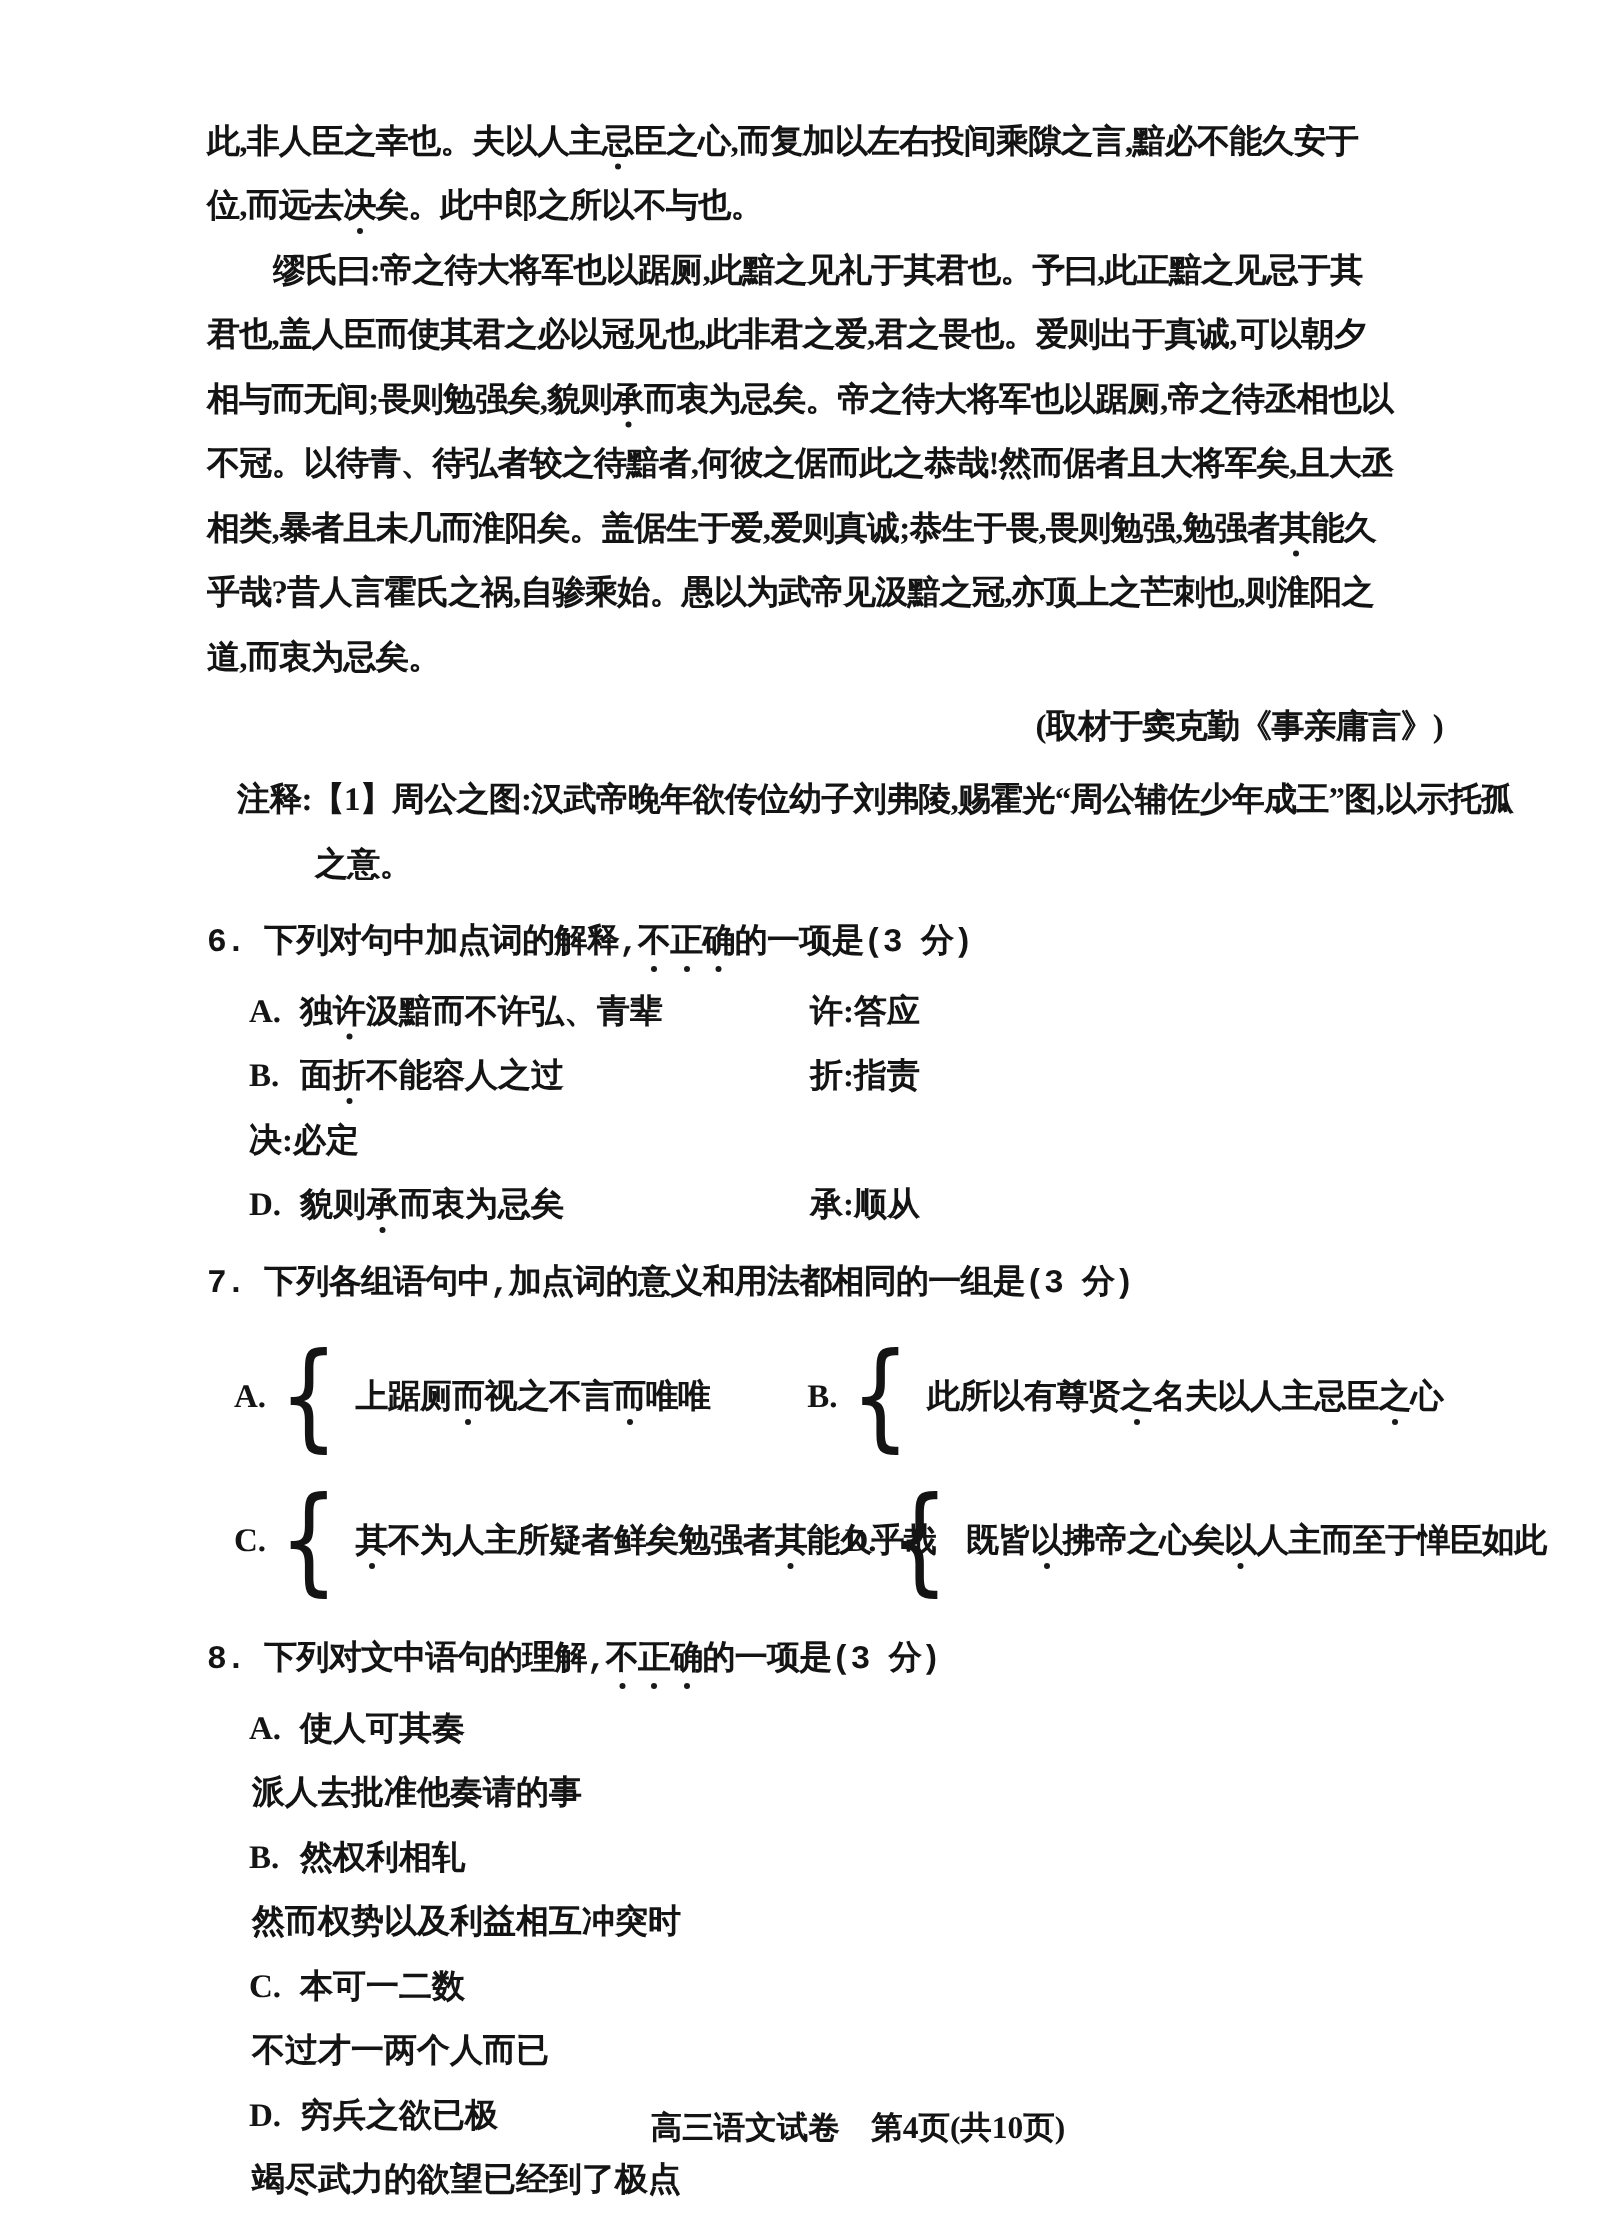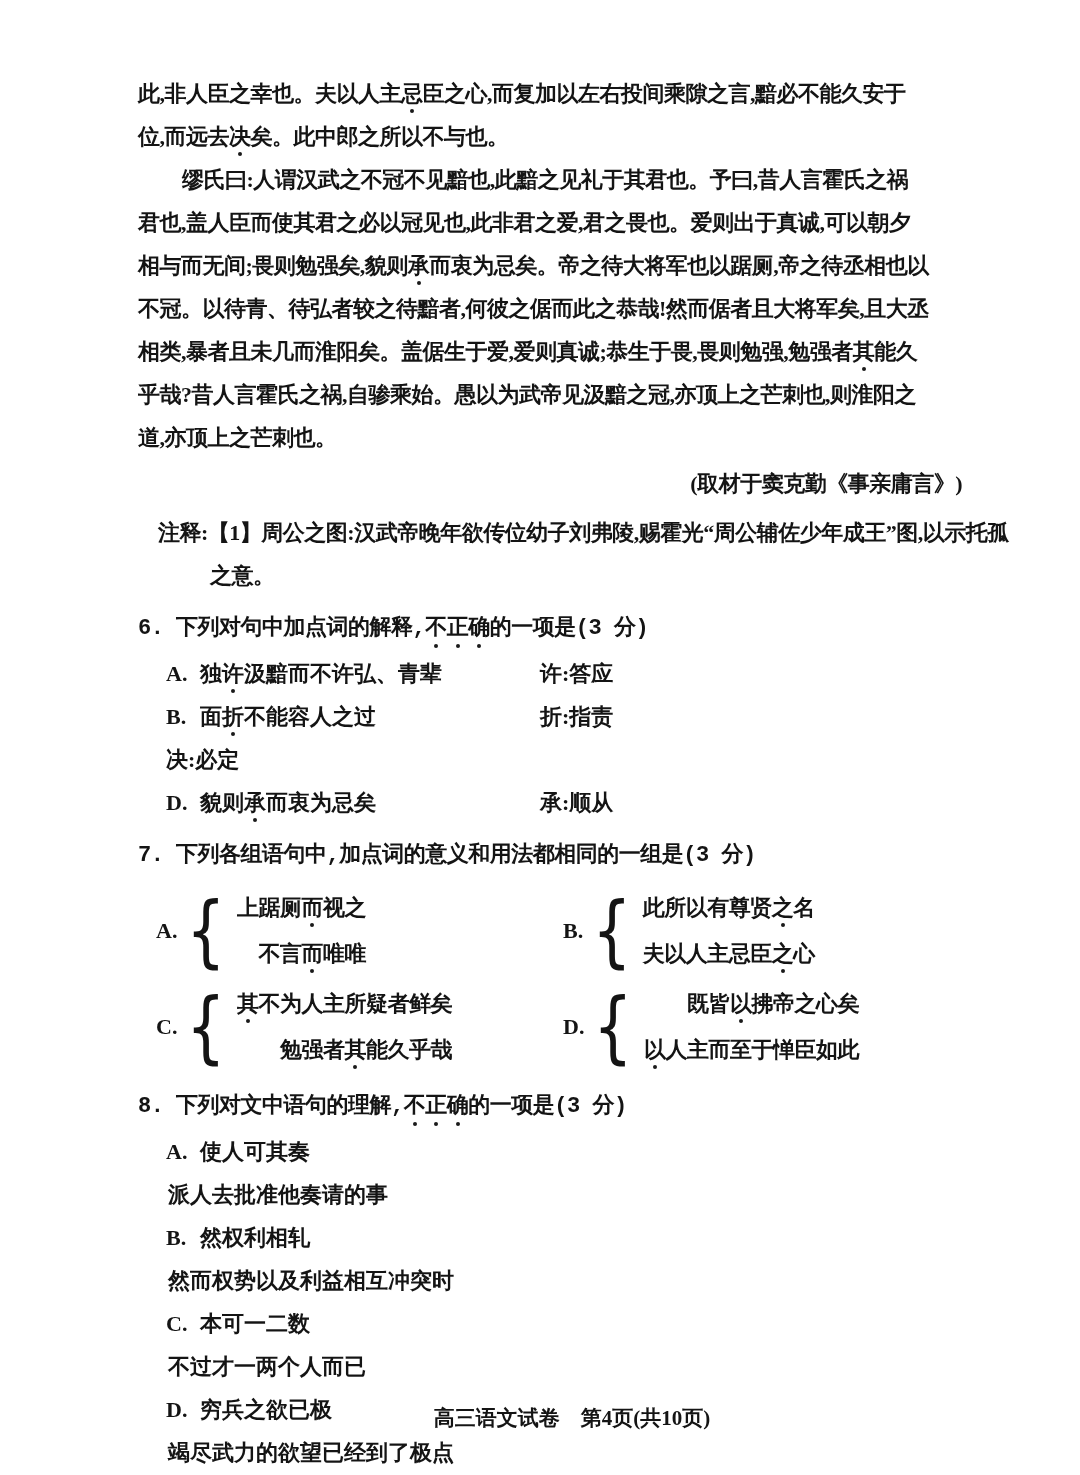--- a/index.html
+++ b/index.html
@@ -36,21 +36,21 @@
   .q7-row{display:flex;}
   .q7-group{display:flex;align-items:center;padding-left:18px;box-sizing:border-box;}
   .q7-group.left{width:407px;}
   .q7-label{font-size:22px;font-weight:700;margin-right:2px;}
   .brace{
     font-family:"DejaVu Sans","Liberation Sans",sans-serif;
     font-size:78px;font-weight:400;line-height:96px;
     margin:0 6px 0 2px;color:#141414;
     transform:scaleX(.8);
   }
-  .q7-lines{display:flex;flex-direction:column;align-items:flex-end;}
+  .q7-lines{display:flex;flex-direction:row;}
   .q7-line{font-size:22px;line-height:46px;font-weight:600;white-space:nowrap;letter-spacing:-0.5px;}
   
   .q8-opts{margin-top:2px;}
   .q8-row{padding-left:28px;font-size:22px;line-height:43px;font-weight:600;white-space:nowrap;}
   .q8-label{display:inline-block;width:34px;}
   .q8-trans{
     padding-left:30px;font-size:22px;line-height:43px;white-space:nowrap;
     font-family:"Liberation Sans","DejaVu Sans",sans-serif;
     font-weight:600;letter-spacing:0;
   }
@@ -70,27 +70,27 @@
 </style>
 </head>
 <body>
 
 <div class="page">
   <div class="content">
 
     <div>
       <div class="tline">此,非人臣之幸也。夫以人主<span class="dot">忌</span>臣之心,而复加以左右投间乘隙之言,黯必不能久安于</div>
       <div class="tline">位,而远去<span class="dot">决</span>矣。此中郎之所以不与也。</div>
-      <div class="tline indent1">缪氏曰:人谓汉武之不冠不见黯也,此黯之见礼于其君也。予曰,昔人言霍氏之祸</div>
+      <div class="tline indent1">缪氏曰:帝之待大将军也以踞厕,此黯之见礼于其君也。予曰,此正黯之见忌于其</div>
       <div class="tline">君也,盖人臣而使其君之必以冠见也,此非君之爱,君之畏也。爱则出于真诚,可以朝夕</div>
       <div class="tline">相与而无间;畏则勉强矣,貌则<span class="dot">承</span>而衷为忌矣。帝之待大将军也以踞厕,帝之待丞相也以</div>
       <div class="tline">不冠。以待青、待弘者较之待黯者,何彼之倨而此之恭哉!然而倨者且大将军矣,且大丞</div>
       <div class="tline">相类,暴者且未几而淮阳矣。盖倨生于爱,爱则真诚;恭生于畏,畏则勉强,勉强者<span class="dot">其</span>能久</div>
       <div class="tline">乎哉?昔人言霍氏之祸,自骖乘始。愚以为武帝见汲黯之冠,亦顶上之芒刺也,则淮阳之</div>
-      <div class="tline">道,亦顶上之芒刺也。</div>
+      <div class="tline">道,而衷为忌矣。</div>
       <div class="attr">(取材于窦克勤《事亲庸言》)</div>
     </div>
 
     <div class="note">
       <div class="tline">注释:【1】周公之图:汉武帝晚年欲传位幼子刘弗陵,赐霍光“周公辅佐少年成王”图,以示托孤</div>
       <div class="tline note-cont">之意。</div>
     </div>
 
     <div>
       <div class="stem">6. 下列对句中加点词的解释,<span class="dot">不</span><span class="dot">正</span><span class="dot">确</span>的一项是(3 分)</div>

